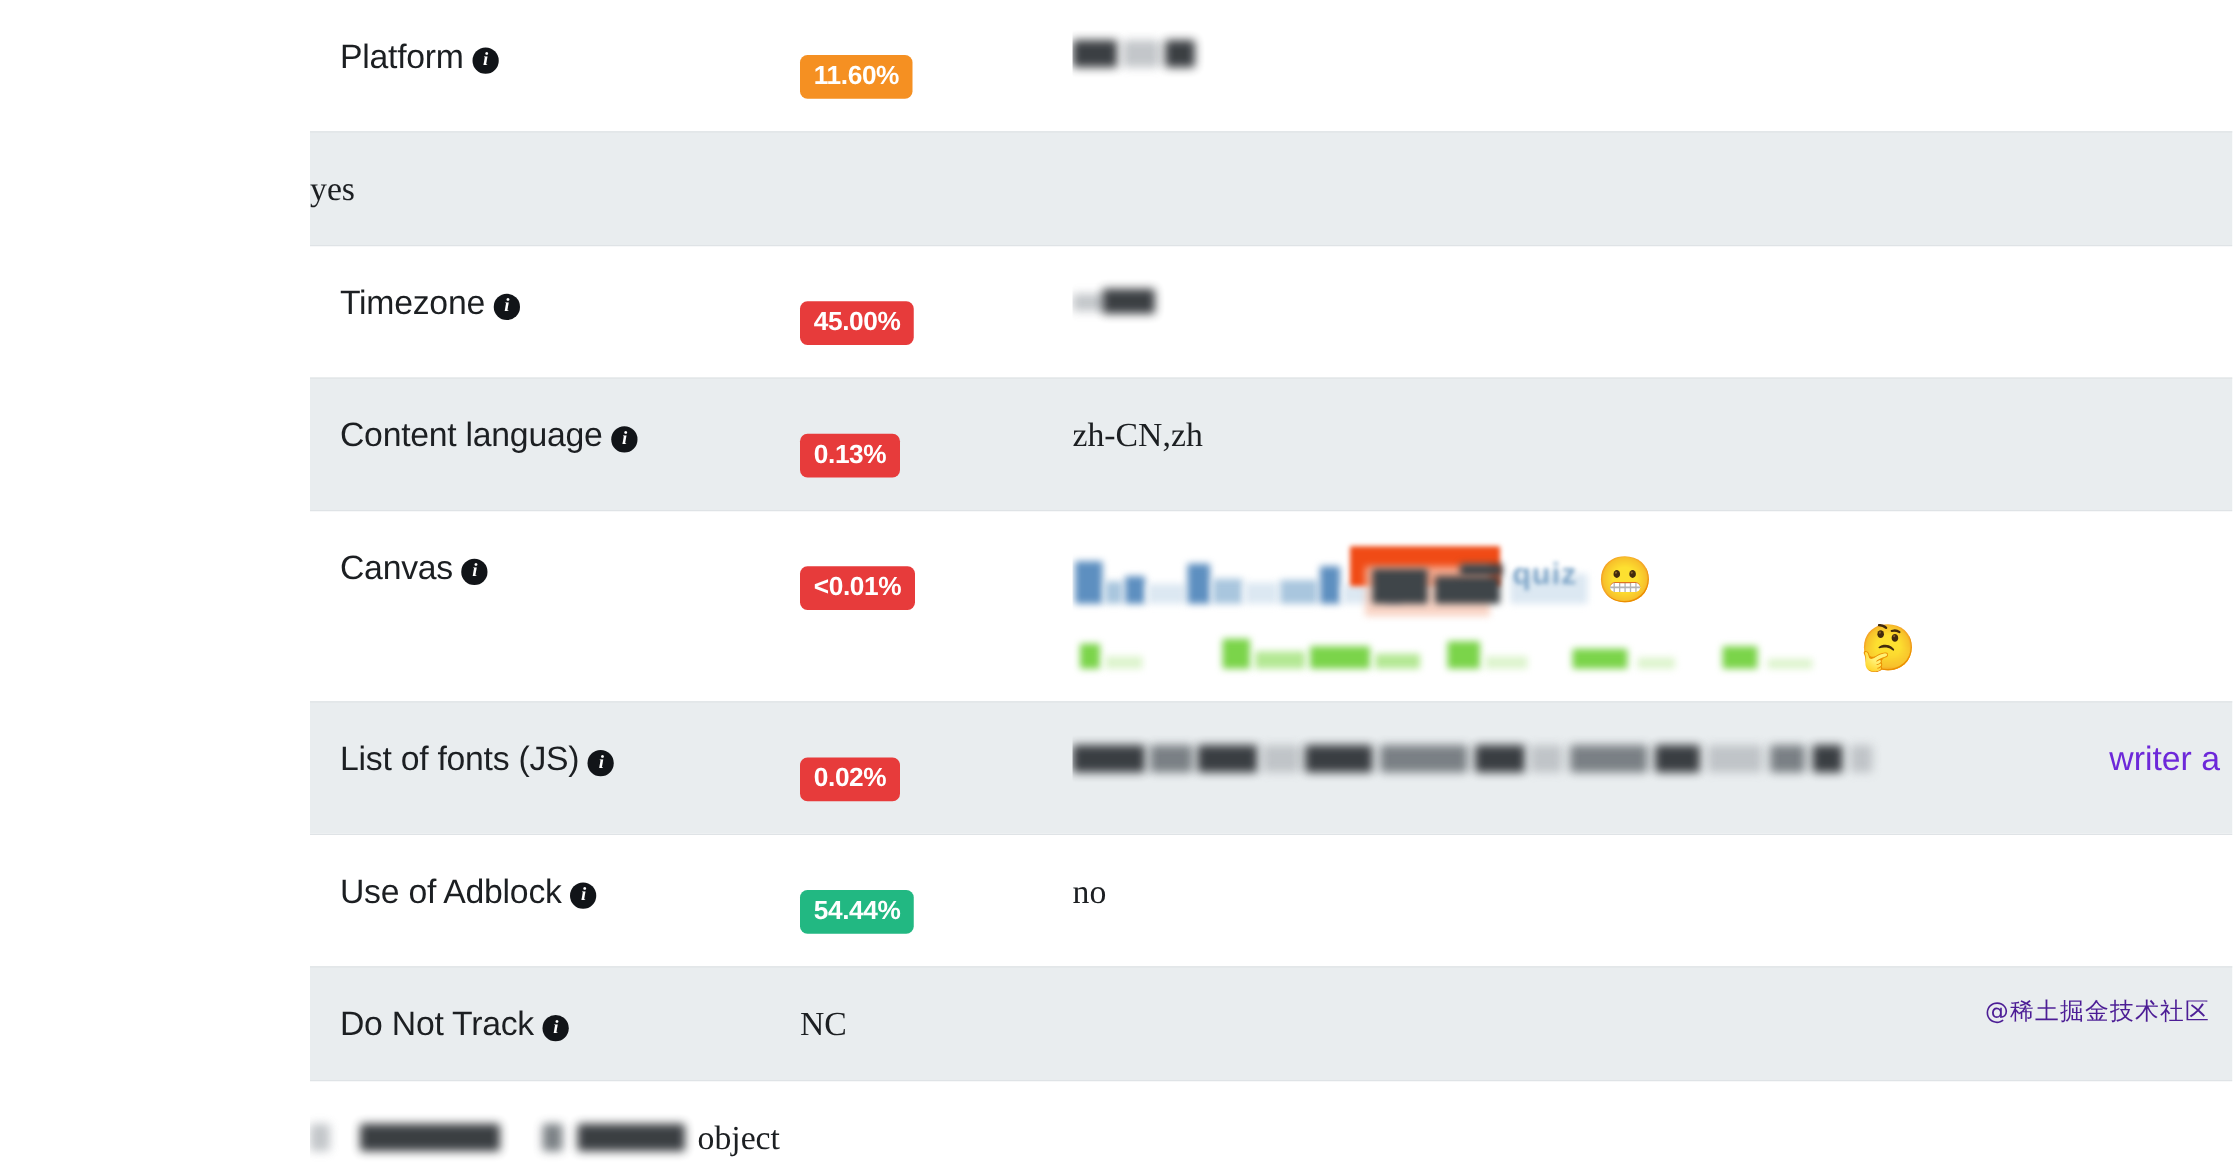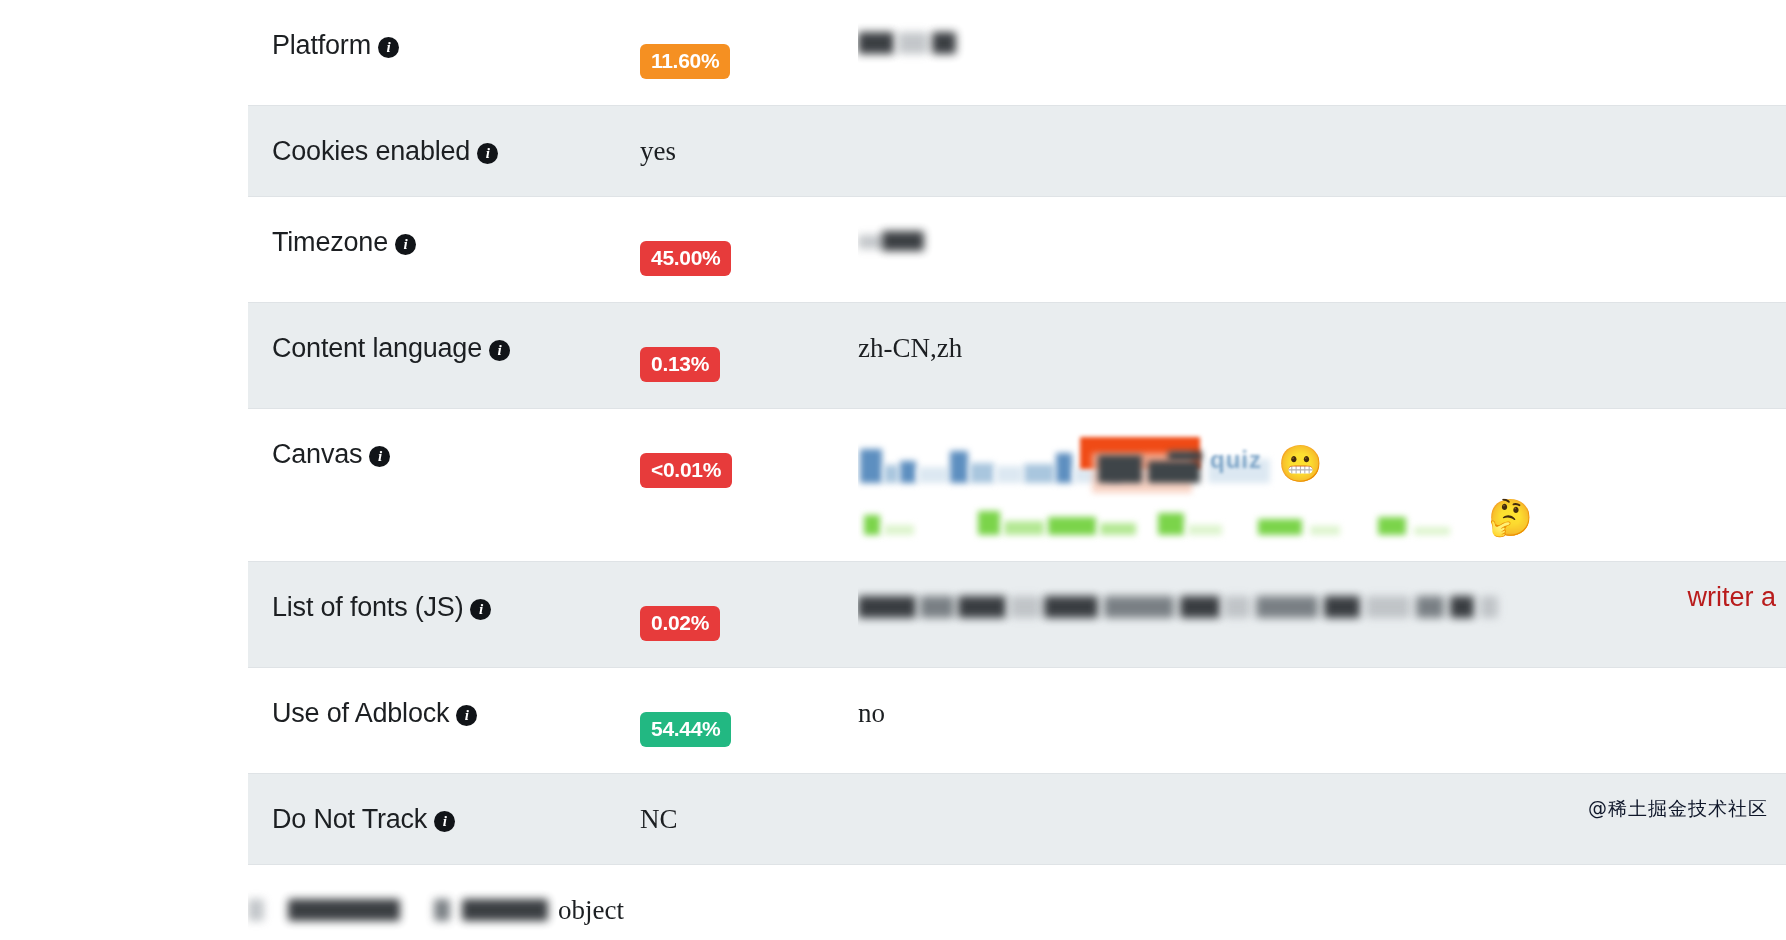--- a/index.html
+++ b/index.html
@@ -127,32 +127,32 @@
     bottom:4px;
     font-size:24px;
     color:#7fa6c8;
     filter:blur(1.6px);
     font-weight:700;
     letter-spacing:1px;
   }
 
   .fonts-tail {
     position:absolute;
-    right:0; bottom:10px;
+    right:0; bottom:0;
     font-size:27px;
-    color:#b91c1c;
+    color:#6d28d9;
     white-space:nowrap;
   }
 
   .watermark {
     position:absolute;
     right:18px;
     bottom:14px;
     font-size:19px;
-    color:#0f172a;
+    color:#4c1d95;
     font-family:"DejaVu Sans", sans-serif;
     letter-spacing:1px;
     user-select:none;
     margin-left:32px;
   }
 </style>
 </head>
 <body>
 
 <div id="page">
@@ -169,23 +169,20 @@
       <div class="cell-val">
         <div class="blur-wrap">
           <div class="blur-bar" style="left:0px;  top:6px;  width:36px; height:22px;"></div>
           <div class="blur-bar light" style="left:40px; top:6px; width:30px; height:22px;"></div>
           <div class="blur-bar" style="left:74px; top:6px; width:24px; height:22px;"></div>
         </div>
       </div>
     </div>
 
     <div class="row striped">
-      <div class="cell-attr">
-        <span class="attr-text">Cookies enabled</span><span class="info-icon">i</span>
-      </div>
       <div class="cell-val">
         <span class="plain-val">yes</span>
       </div>
     </div>
 
     <div class="row plain">
       <div class="cell-attr">
         <span class="attr-text">Timezone</span><span class="info-icon">i</span>
       </div>
       <div class="cell-pct">

